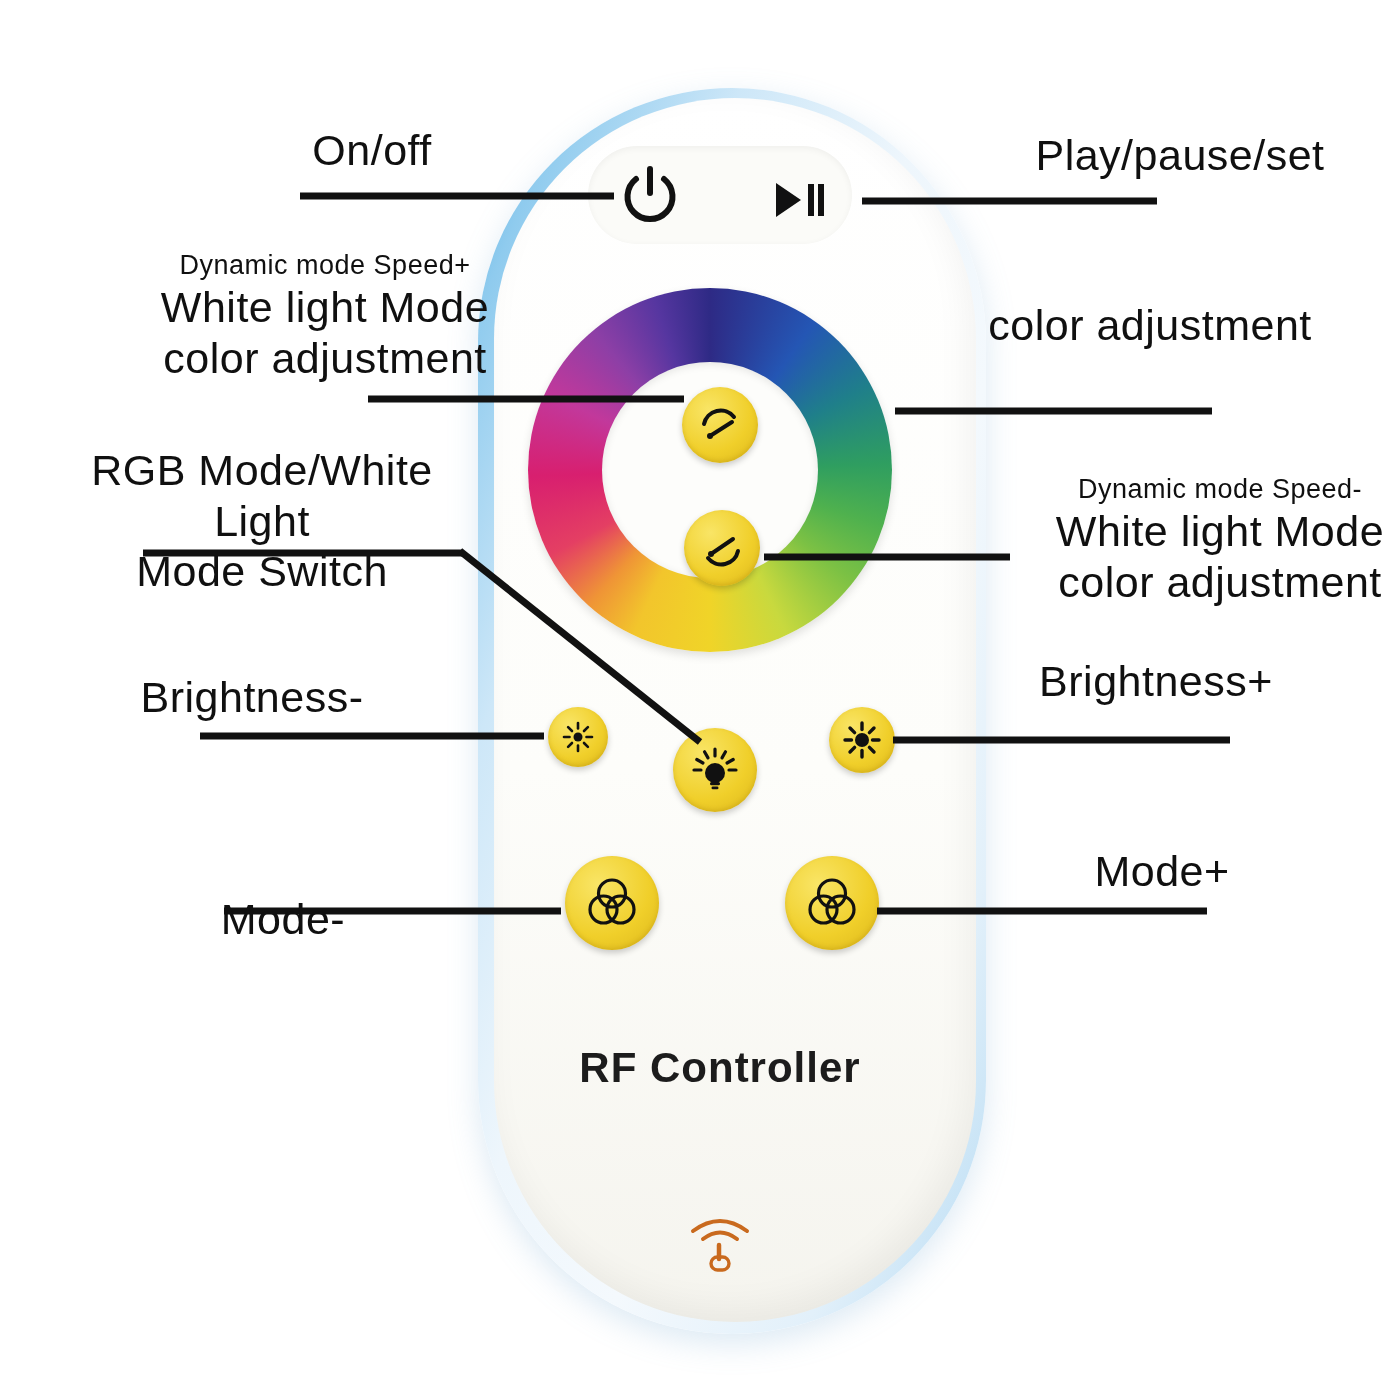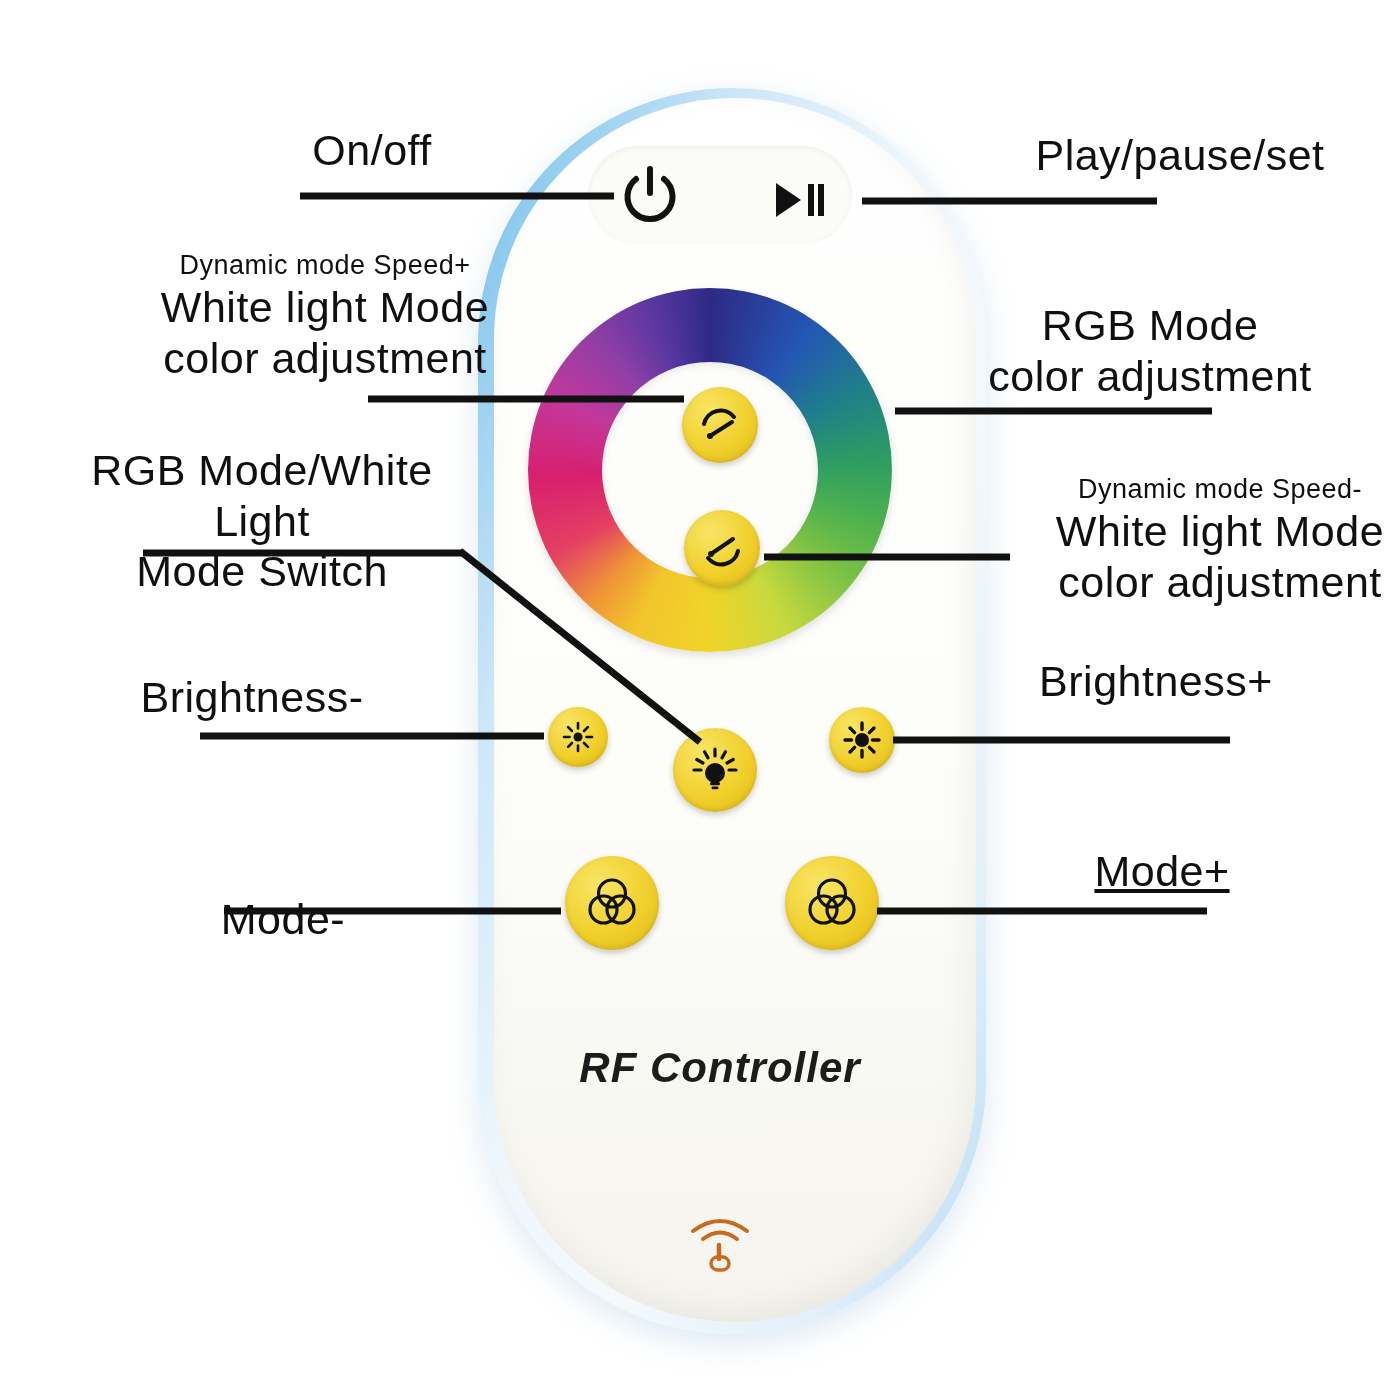--- a/index.html
+++ b/index.html
@@ -26,21 +26,21 @@
   
   .ybtn{position:absolute;border-radius:50%;
     background:radial-gradient(circle at 35% 30%,#f9e566,#f0cf2a 58%,#dcb71b 100%);
     box-shadow:0 3px 6px rgba(0,0,0,0.20), inset 0 -2px 4px rgba(160,120,0,0.25);
     display:flex;align-items:center;justify-content:center;}
   
   .lbl{position:absolute;text-align:center;line-height:1.18;letter-spacing:0.5px;}
   .big{font-size:43px;font-weight:400;text-align:center;}
   .small{font-size:27px;font-weight:400;}
   .brand{position:absolute;left:520px;top:1044px;width:400px;text-align:center;
-    font-size:42px;font-weight:bold;letter-spacing:1px;color:#1c1c1c;font-style:italic;}
+    font-size:42px;font-weight:bold;letter-spacing:1px;color:#1c1c1c;}
   .lines{position:absolute;left:0;top:0;z-index:10;pointer-events:none;}
   .labels{position:absolute;left:0;top:0;width:100%;height:100%;z-index:11;}
   .icon-abs{position:absolute;display:flex;align-items:center;justify-content:center;}
 </style>
 </head>
 <body>
 
 <div class="canvas">
 
   <div class="remote-outer">
@@ -186,37 +186,36 @@
 
     <div class="lbl big" style="left:1000px;top:130px;width:360px;">Play/pause/set</div>
 
     <div class="lbl" style="left:140px;top:250px;width:370px;">
       <div class="small">Dynamic mode Speed+</div>
       <div class="big">White light Mode</div>
       <div class="big">color adjustment</div>
     </div>
 
     <div class="lbl" style="left:960px;top:300px;width:380px;">
-      <div class="big">RGB  Mode</div>
       <div class="big">color adjustment</div>
     </div>
 
     <div class="lbl" style="left:60px;top:445px;width:404px;">
       <div class="big">RGB Mode/White Light</div>
       <div class="big">Mode Switch</div>
     </div>
 
     <div class="lbl" style="left:1030px;top:474px;width:380px;">
       <div class="small">Dynamic mode Speed-</div>
       <div class="big">White light Mode</div>
       <div class="big">color adjustment</div>
     </div>
 
     <div class="lbl big" style="left:102px;top:672px;width:300px;">Brightness-</div>
 
     <div class="lbl big" style="left:1006px;top:656px;width:300px;">Brightness+</div>
 
     <div class="lbl big" style="left:133px;top:846px;width:300px;margin-top:48px;">Mode-</div>
 
-    <div class="lbl big" style="left:1012px;top:846px;width:300px;text-decoration:underline;">Mode+</div>
+    <div class="lbl big" style="left:1012px;top:846px;width:300px;">Mode+</div>
   </div>
 
 </div>
 
 </body></html>

